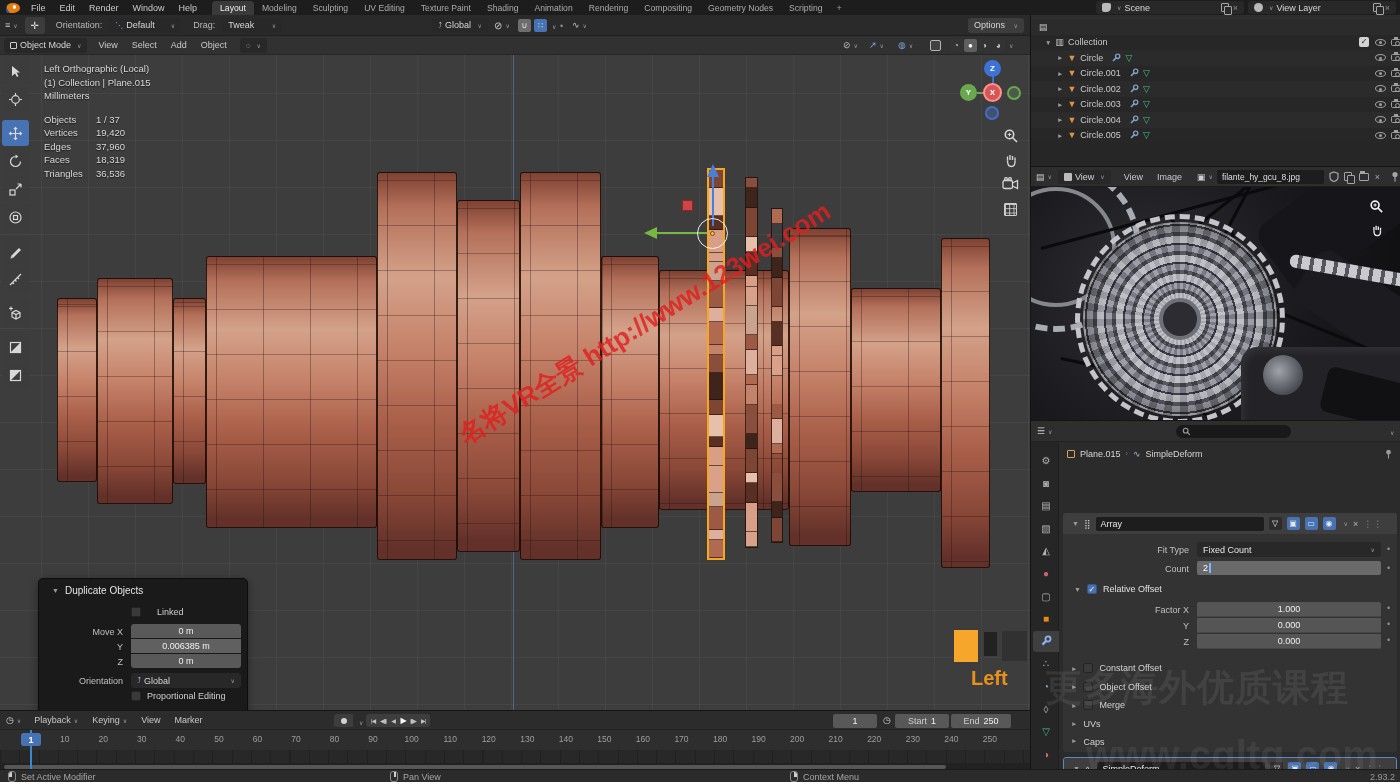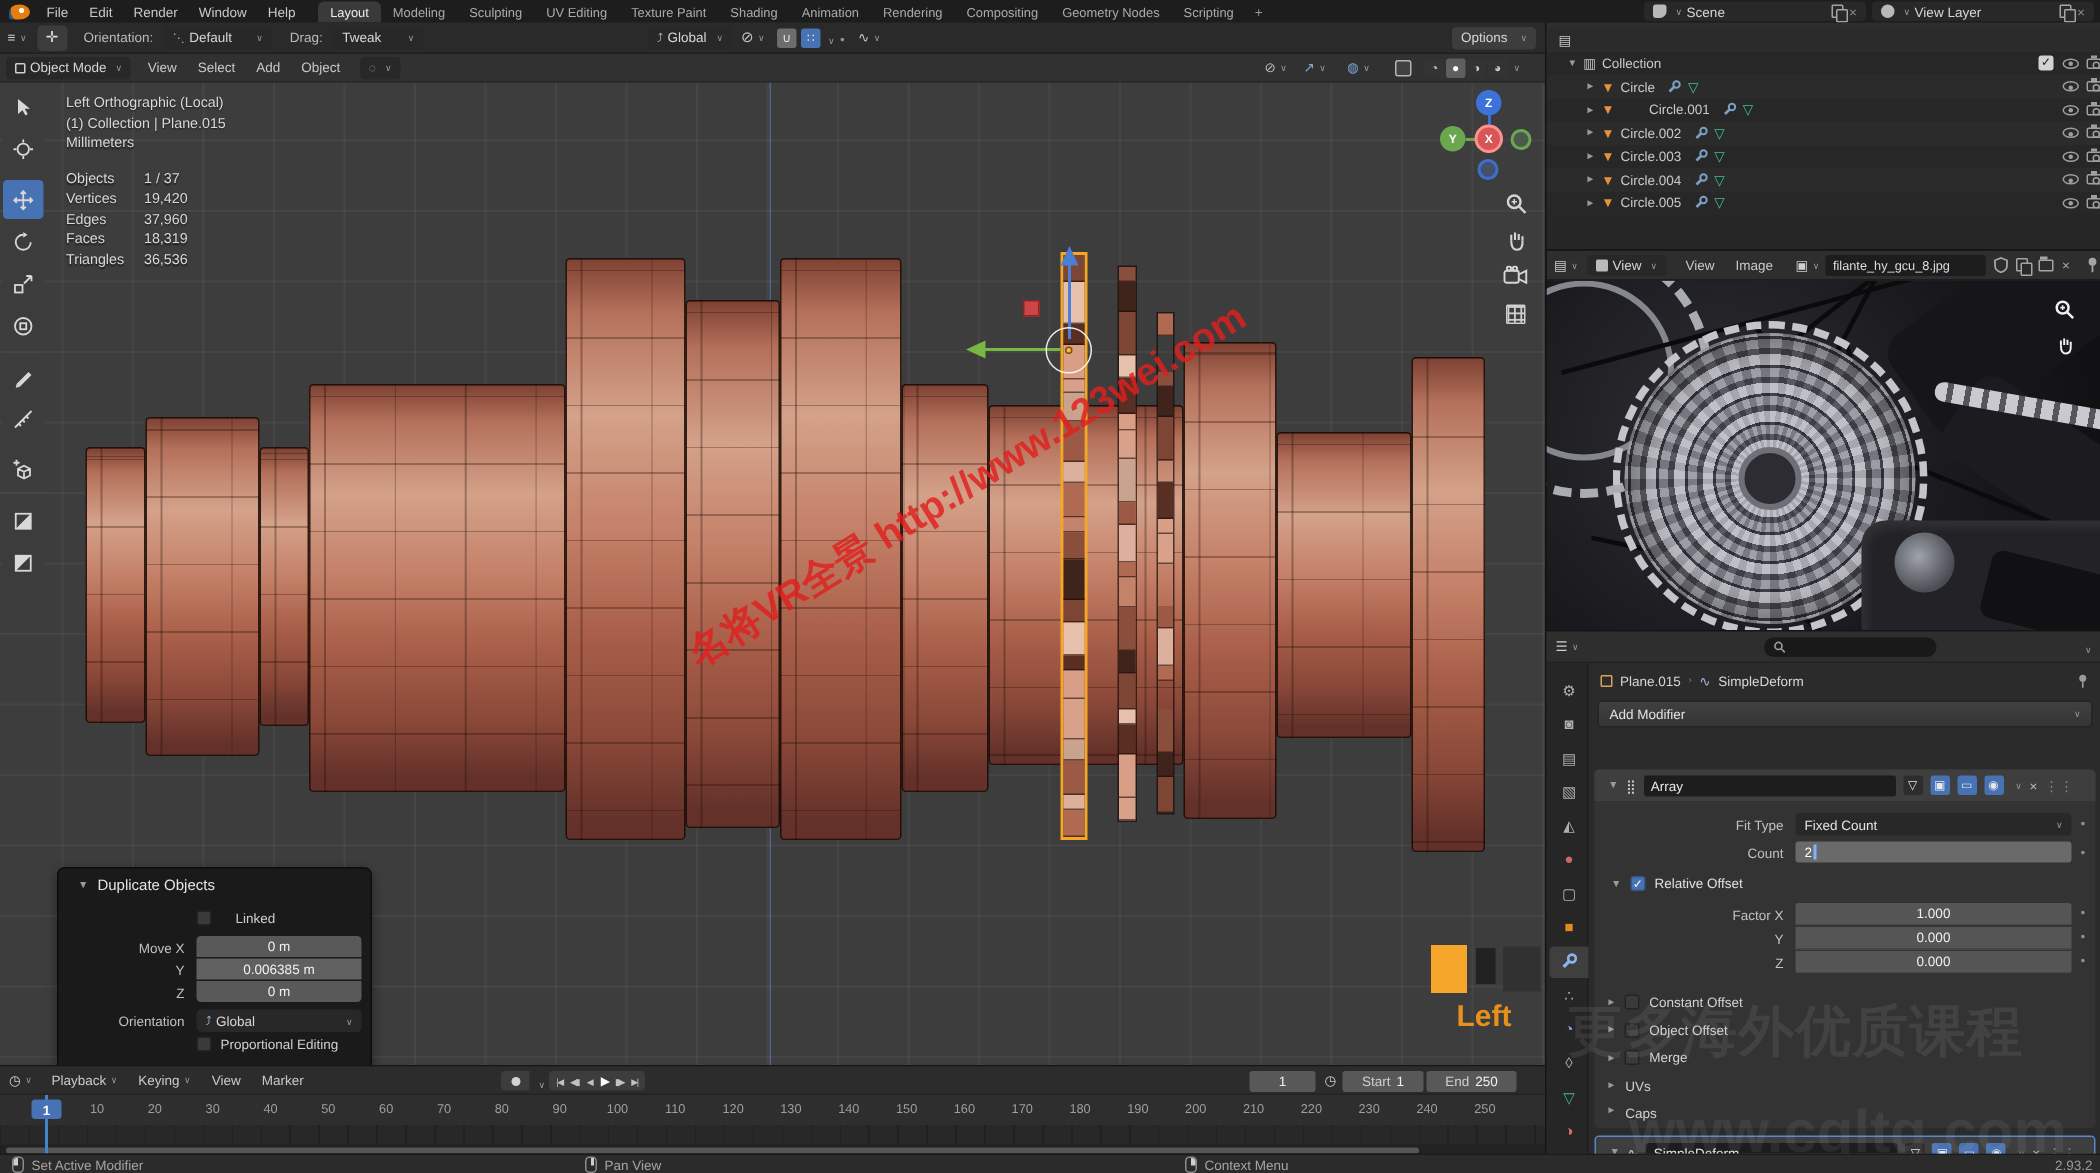--- a/index.html
+++ b/index.html
@@ -547,21 +547,21 @@
             <path d="M8 7 L3 12" stroke-width="2.6"></path>
           </svg>
         </div>
         <div style="color: rgb(65, 196, 142); font-size: 9px;">▽</div>
         <div class="eye" style="position: absolute; left: 344px;"></div>
         <div class="cam" style="position: absolute; left: 360px;"></div>
       </div>
       <div style="position: absolute; left: 0px; top: 50.5px; width: 370px; height: 15.5px; display: flex; align-items: center; padding-left: 26px; gap: 4px; background: rgb(39, 39, 39);">
         <div style="color: rgb(154, 154, 154); font-size: 6.5px;">►</div>
         <div style="font-size: 9px; color: rgb(232, 145, 61);">▼</div>
-        <div style="color: rgb(201, 201, 201); margin-left: 19px;">Circle.001</div>
+        <div style="color: rgb(201, 201, 201);">Circle.001</div>
         <div style="margin-left: 4px;">
           <svg width="10" height="10" viewBox="0 0 15 15" fill="none" stroke="#7d9fc4" stroke-width="2">
             <circle cx="10" cy="5" r="3.2"></circle>
             <path d="M8 7 L3 12" stroke-width="2.6"></path>
           </svg>
         </div>
         <div style="color: rgb(65, 196, 142); font-size: 9px;">▽</div>
         <div class="eye" style="position: absolute; left: 344px;"></div>
         <div class="cam" style="position: absolute; left: 360px;"></div>
       </div>
@@ -743,24 +743,20 @@
       <span style="color:#9fb8d8">∿</span>
       <span style="color:#d6d6d6">SimpleDeform</span>
       <span style="position:absolute;right:8px">
           <svg width="9" height="10" viewBox="0 0 10 11" fill="#9a9a9a">
             <circle cx="5" cy="3.5" r="2.6"></circle>
             <rect x="4.4" y="5.5" width="1.2" height="5"></rect>
           </svg>
         </span>
     </div>
 
-    <div class="flex" style="margin:2px 6px 0 6px;height:18px;background:linear-gradient(#404040,#353535);border:1px solid #242424;border-radius:3px;padding:0 7px;color:#e2e2e2">
-      <span style="flex:1">Add Modifier</span>
-        <span class="chev">∨</span>
-    </div>
 
     <div class="abs" style="left:4px;top:71px;width:334px;height:239px;background:#333;border-radius:3px">
       <div class="flex" style="height:21px;background:#3e3e3e;border-radius:3px 3px 0 0;gap:5px;padding:0 6px">
         <span class="chev" style="font-size:7px">▼</span>
         <span style="color:#c9c9c9;font-size:9px">⣿</span>
         <div class="flex" style="width:168px;height:14px;background:#1d1d1d;border-radius:2px;padding:0 5px;color:#e8e8e8">
             <span>Array</span>
           </div>
         <span class="sq-ico" style="background:#2c2c2c">▽</span>
         <span class="sq-ico blue">▣</span>

